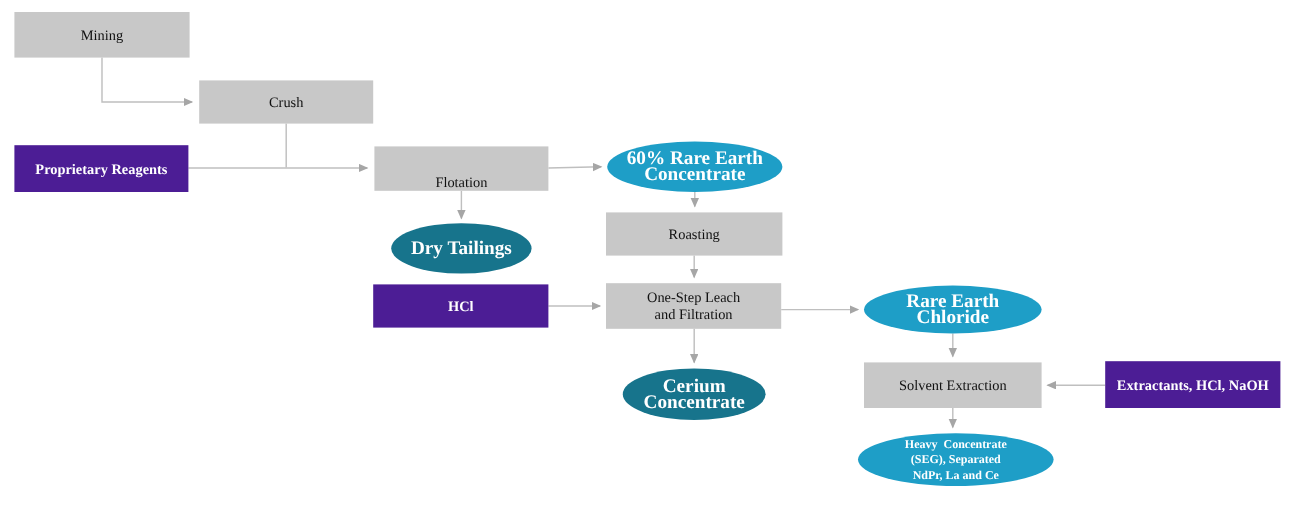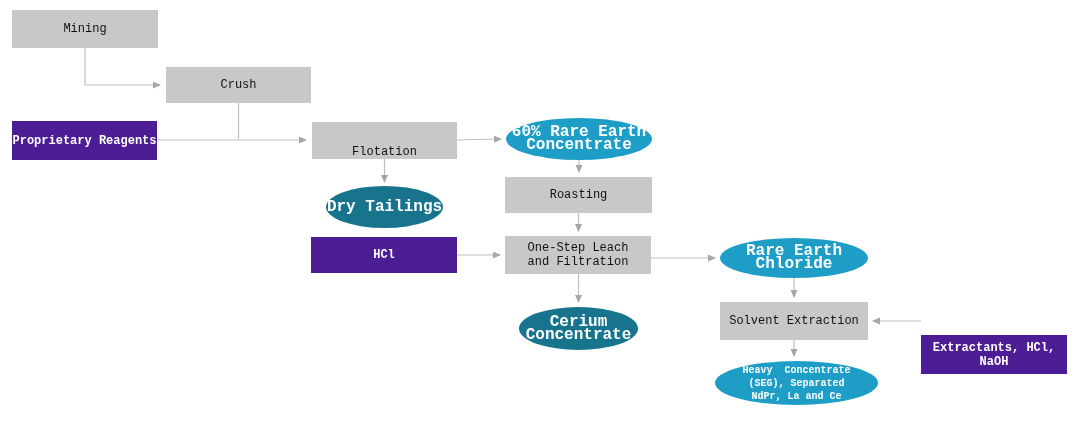--- a/index.html
+++ b/index.html
@@ -1,21 +1,21 @@
 <!DOCTYPE html>
 <html><head>
 <meta charset="utf-8">
 <style>
   html, body { margin: 0; padding: 0; background: #ffffff; }
   #canvas {
     position: relative;
     width: 1087px;
     height: 429px;
     background: #ffffff;
-    font-family: Liberation Mono, monospace;
+    font-family: Liberation Serif, serif;
     overflow: hidden;
   }
   .node {
     position: absolute;
     display: flex;
     align-items: center;
     justify-content: center;
     text-align: center;
     box-sizing: border-box;
   }
@@ -122,21 +122,21 @@
 
   <div class="node ellipse light" style="left:720px; top:238px; width:148px; height:40px;">
     <span class="lbl">Rare Earth
 Chloride</span>
   </div>
 
   <div class="node box process" style="left:720px; top:302px; width:148px; height:38px;">
     <span class="lbl">Solvent Extraction</span>
   </div>
 
-  <div class="node box reagent" style="left:921px; top:301px; width:146px; height:39px;margin-top:34px;">
+  <div class="node box reagent" style="left:921px; top:301px; width:146px; height:39px;">
     <span class="lbl">Extractants, HCl, NaOH</span>
   </div>
 
   <div class="node ellipse light" style="left:715px; top:361px; width:163px; height:44px; font-size:10px;text-align:center;">
     <span class="lbl">Heavy  Concentrate
 (SEG), Separated
 NdPr, La and Ce</span>
   </div>
 
 </div>

